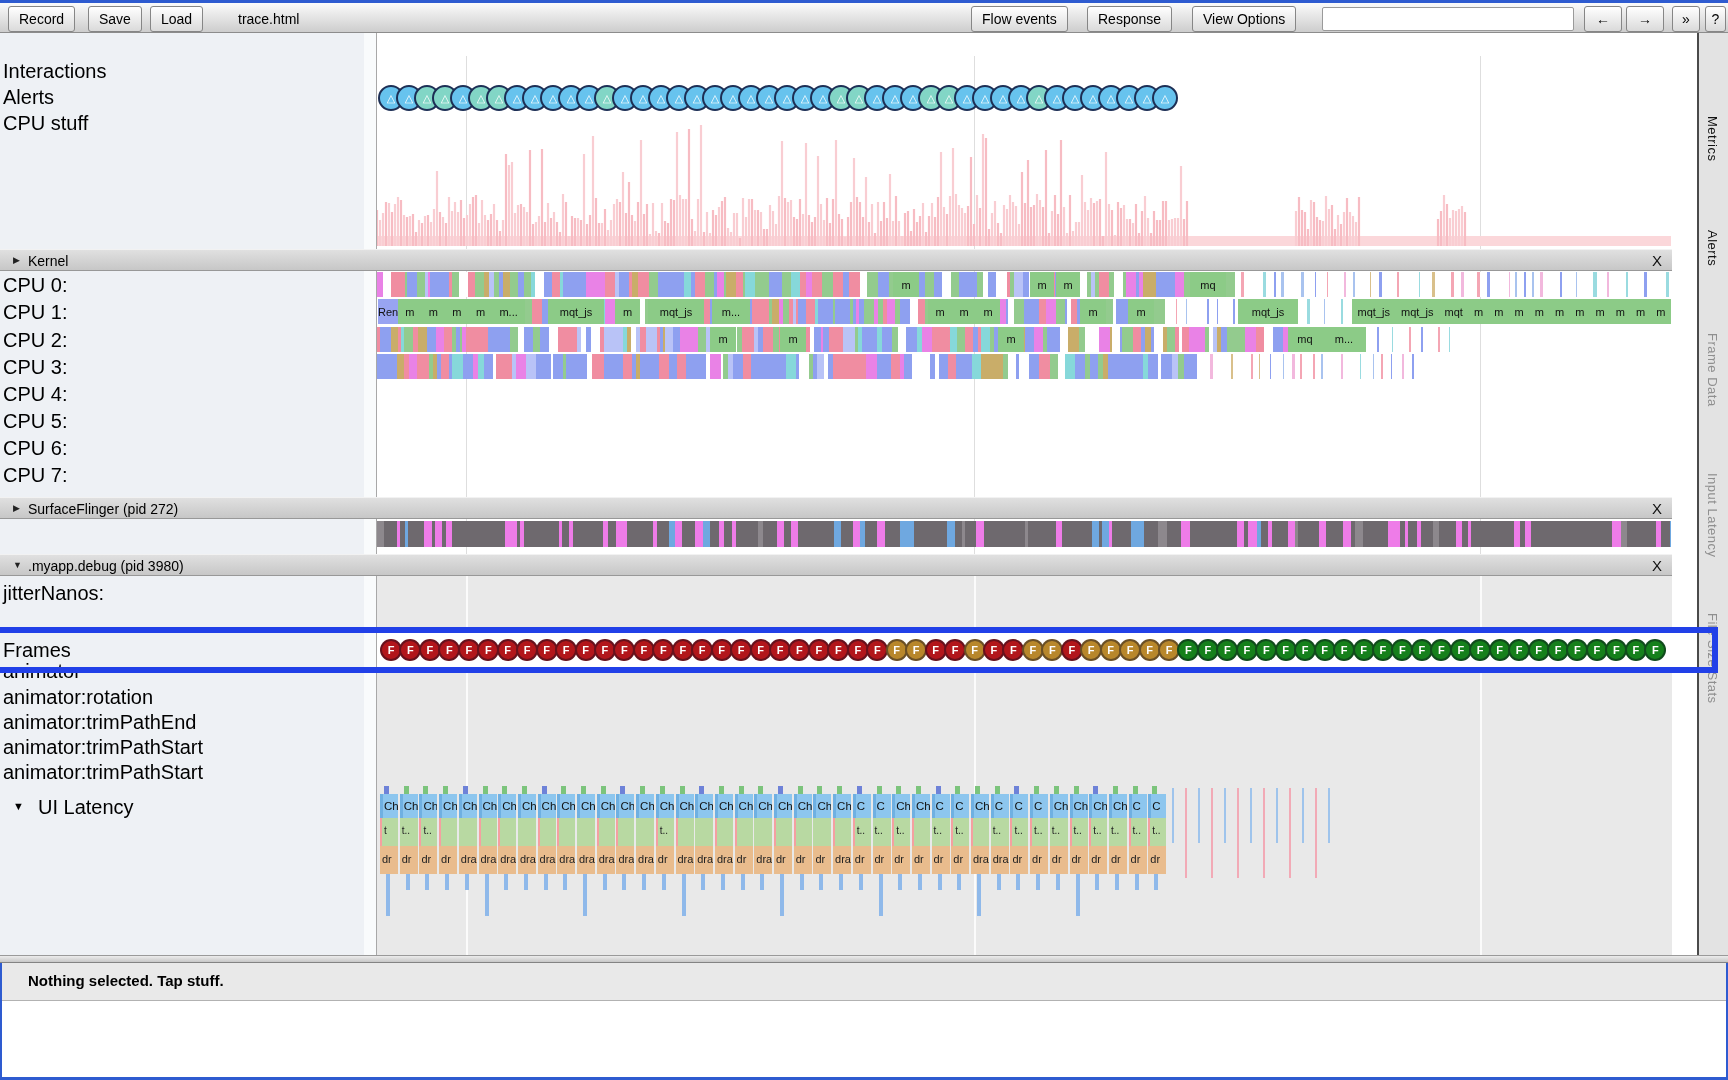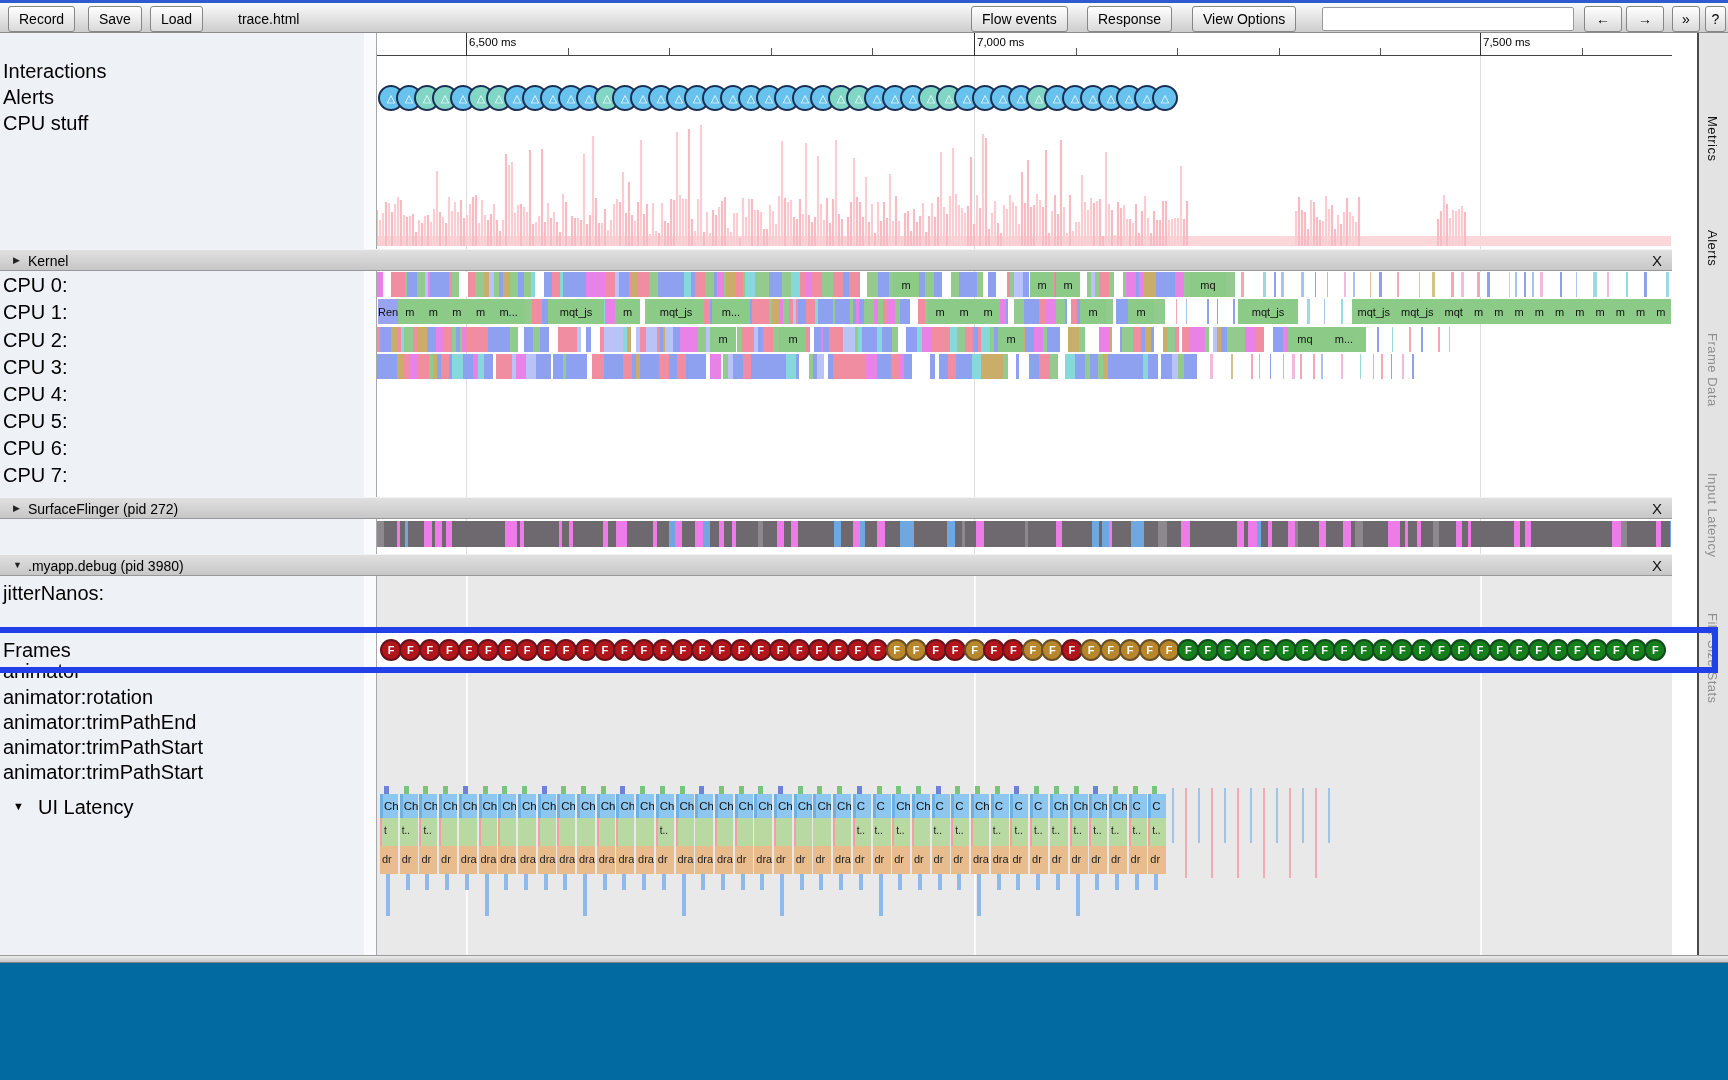--- a/index.html
+++ b/index.html
@@ -1,18 +1,18 @@
 <!DOCTYPE html>
 <html><head>
 <meta charset="utf-8">
 <style>
   *{margin:0;padding:0;box-sizing:border-box}
   html,body{width:1728px;height:1080px;overflow:hidden}
   body{font-family:"Liberation Sans",sans-serif;background:#fff;color:#000}
-  #app{position:relative;width:1728px;height:1080px;background:#0369a1;overflow:hidden}
+  #app{position:relative;width:1728px;height:1080px;background:#f0abfc;overflow:hidden}
   .abs{position:absolute}
 
   
   #topbar{position:absolute;left:0;top:0;width:1728px;height:33px;
     background:linear-gradient(#fbfbfb,#cdcdcd);border-top:3px solid #2e5bd0;border-bottom:1px solid #8c8c8c}
   .btn{position:absolute;top:3px;height:26px;background:linear-gradient(#ffffff,#dadada);
     border:1px solid #868686;border-radius:3px;font-size:14px;color:#000;line-height:24px;
     padding:0 10px;text-align:center;cursor:default}
   #title{position:absolute;left:238px;top:8px;font-size:14px}
   #search{position:absolute;left:1322px;top:4px;width:252px;height:24px;border:1px solid #9a9a9a;
@@ -101,37 +101,20 @@
   <div id="appbg"></div>
   <div class="layer" id="gridlayer">
       <div style="position: absolute; left: 466px; top: 56px; width: 1px; height: 520px; background: rgb(222, 222, 222);"></div>
       <div style="position: absolute; left: 466px; top: 576px; width: 2px; height: 379px; background: rgba(255, 255, 255, 0.8);"></div>
       <div style="position: absolute; left: 974px; top: 56px; width: 1px; height: 520px; background: rgb(222, 222, 222);"></div>
       <div style="position: absolute; left: 974px; top: 576px; width: 2px; height: 379px; background: rgba(255, 255, 255, 0.8);"></div>
       <div style="position: absolute; left: 1480px; top: 56px; width: 1px; height: 520px; background: rgb(222, 222, 222);"></div>
       <div style="position: absolute; left: 1480px; top: 576px; width: 2px; height: 379px; background: rgba(255, 255, 255, 0.8);"></div>
     </div>
 
-  <div id="ruler">
-      <div class="tick-major" style="position: absolute; left: 89px;"></div>
-      <div class="tick-label" style="position: absolute; left: 92px;">6,500 ms</div>
-      <div class="tick-minor" style="position: absolute; left: 190.6px;"></div>
-      <div class="tick-minor" style="position: absolute; left: 292.2px;"></div>
-      <div class="tick-minor" style="position: absolute; left: 393.8px;"></div>
-      <div class="tick-minor" style="position: absolute; left: 495.4px;"></div>
-      <div class="tick-major" style="position: absolute; left: 597px;"></div>
-      <div class="tick-label" style="position: absolute; left: 600px;">7,000 ms</div>
-      <div class="tick-minor" style="position: absolute; left: 698.6px;"></div>
-      <div class="tick-minor" style="position: absolute; left: 800.2px;"></div>
-      <div class="tick-minor" style="position: absolute; left: 901.8px;"></div>
-      <div class="tick-minor" style="position: absolute; left: 1003.4px;"></div>
-      <div class="tick-major" style="position: absolute; left: 1103px;"></div>
-      <div class="tick-label" style="position: absolute; left: 1106px;">7,500 ms</div>
-      <div class="tick-minor" style="position: absolute; left: 1204.6px;"></div>
-    </div>
 
   <div class="lbl" style="top:60px">Interactions</div>
   <div class="lbl" style="top:86px">Alerts</div>
   <div class="lbl" style="top:112px">CPU stuff</div>
 
   <div class="layer" id="alertslayer">
       <div class="alert-dot" style="position: absolute; left: 378px; top: 85px; background: rgb(103, 195, 238);">△</div>
       <div class="alert-dot" style="position: absolute; left: 396px; top: 85px; background: rgb(103, 195, 238);">△</div>
       <div class="alert-dot" style="position: absolute; left: 414px; top: 85px; background: rgb(130, 214, 198);">△</div>
       <div class="alert-dot" style="position: absolute; left: 432px; top: 85px; background: rgb(130, 214, 198);">△</div>
@@ -577,13 +560,18 @@
   </div>
   <div id="tabstrip">
     <div class="vtab" style="top:83px">Metrics</div>
     <div class="vtab" style="top:197px">Alerts</div>
     <div class="vtab muted" style="top:300px">Frame Data</div>
     <div class="vtab muted" style="top:440px">Input Latency</div>
     <div class="vtab muted" style="top:580px">File Size Stats</div>
   </div>
 
   <div id="splitter"></div>
+  <div id="bottompanel">
+    <div id="msgbar">
+      <span>Nothing selected. Tap stuff.</span>
+    </div>
+  </div>
 </div>
 
 </body></html>

